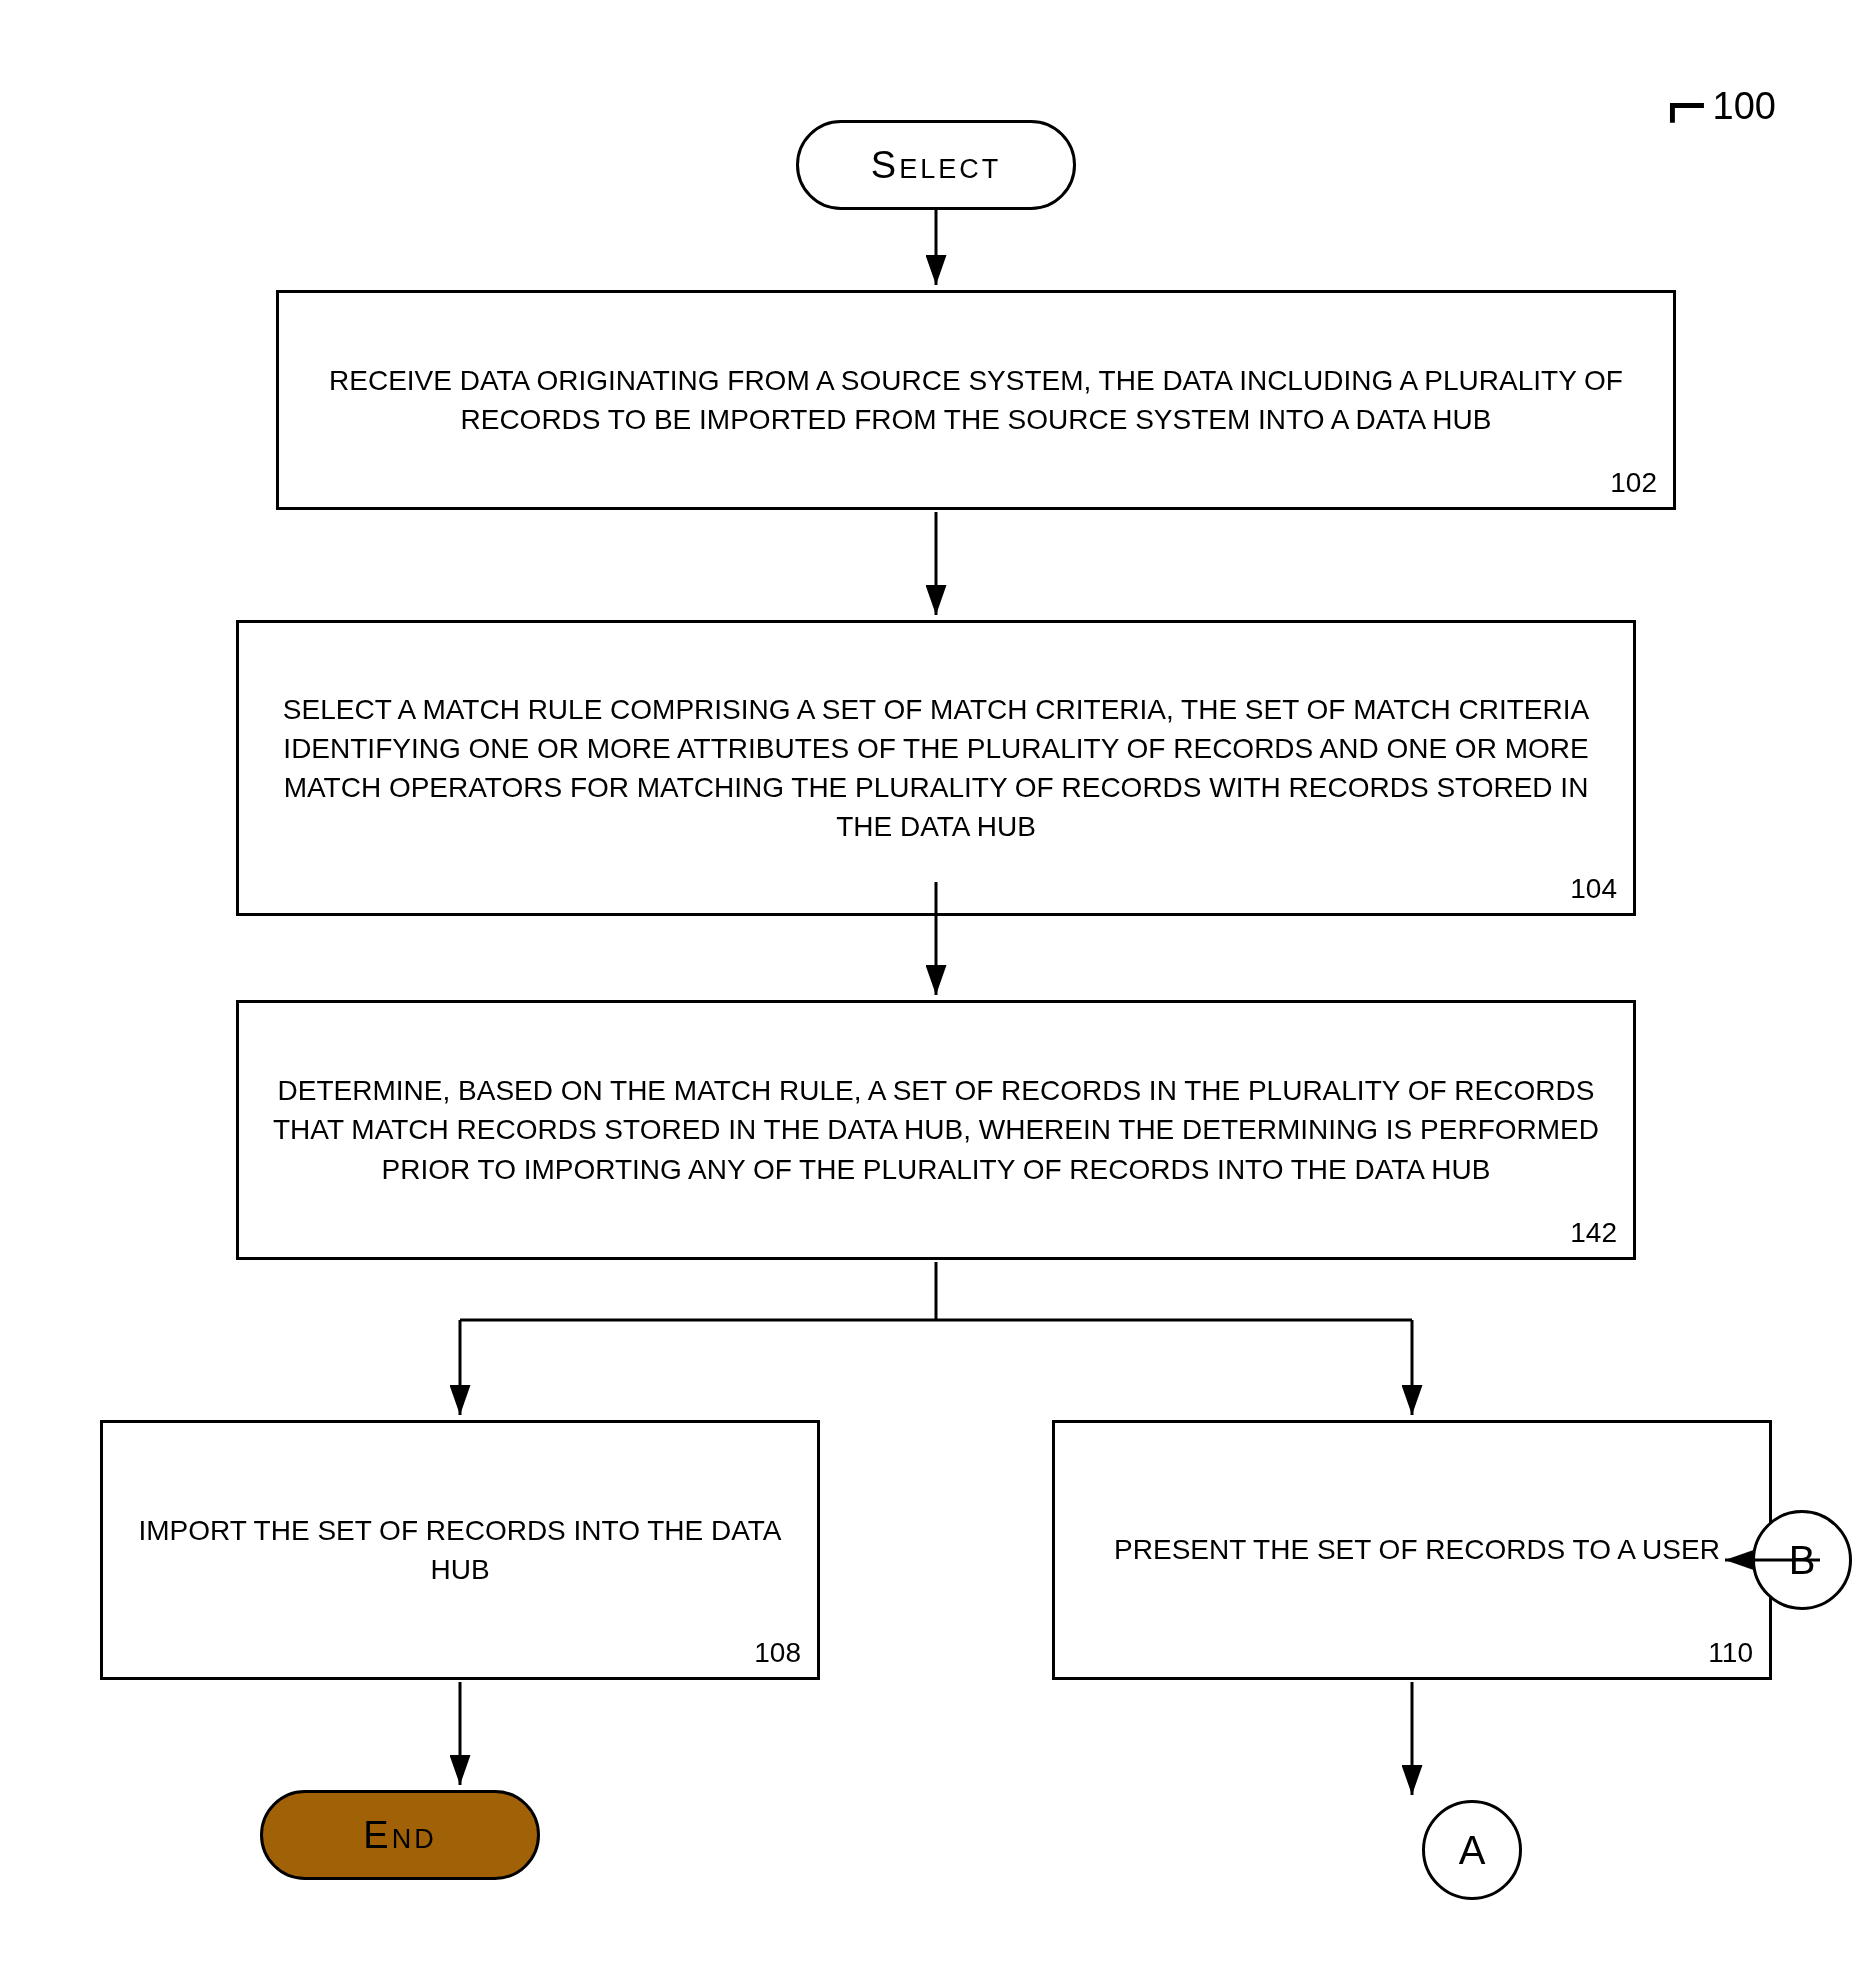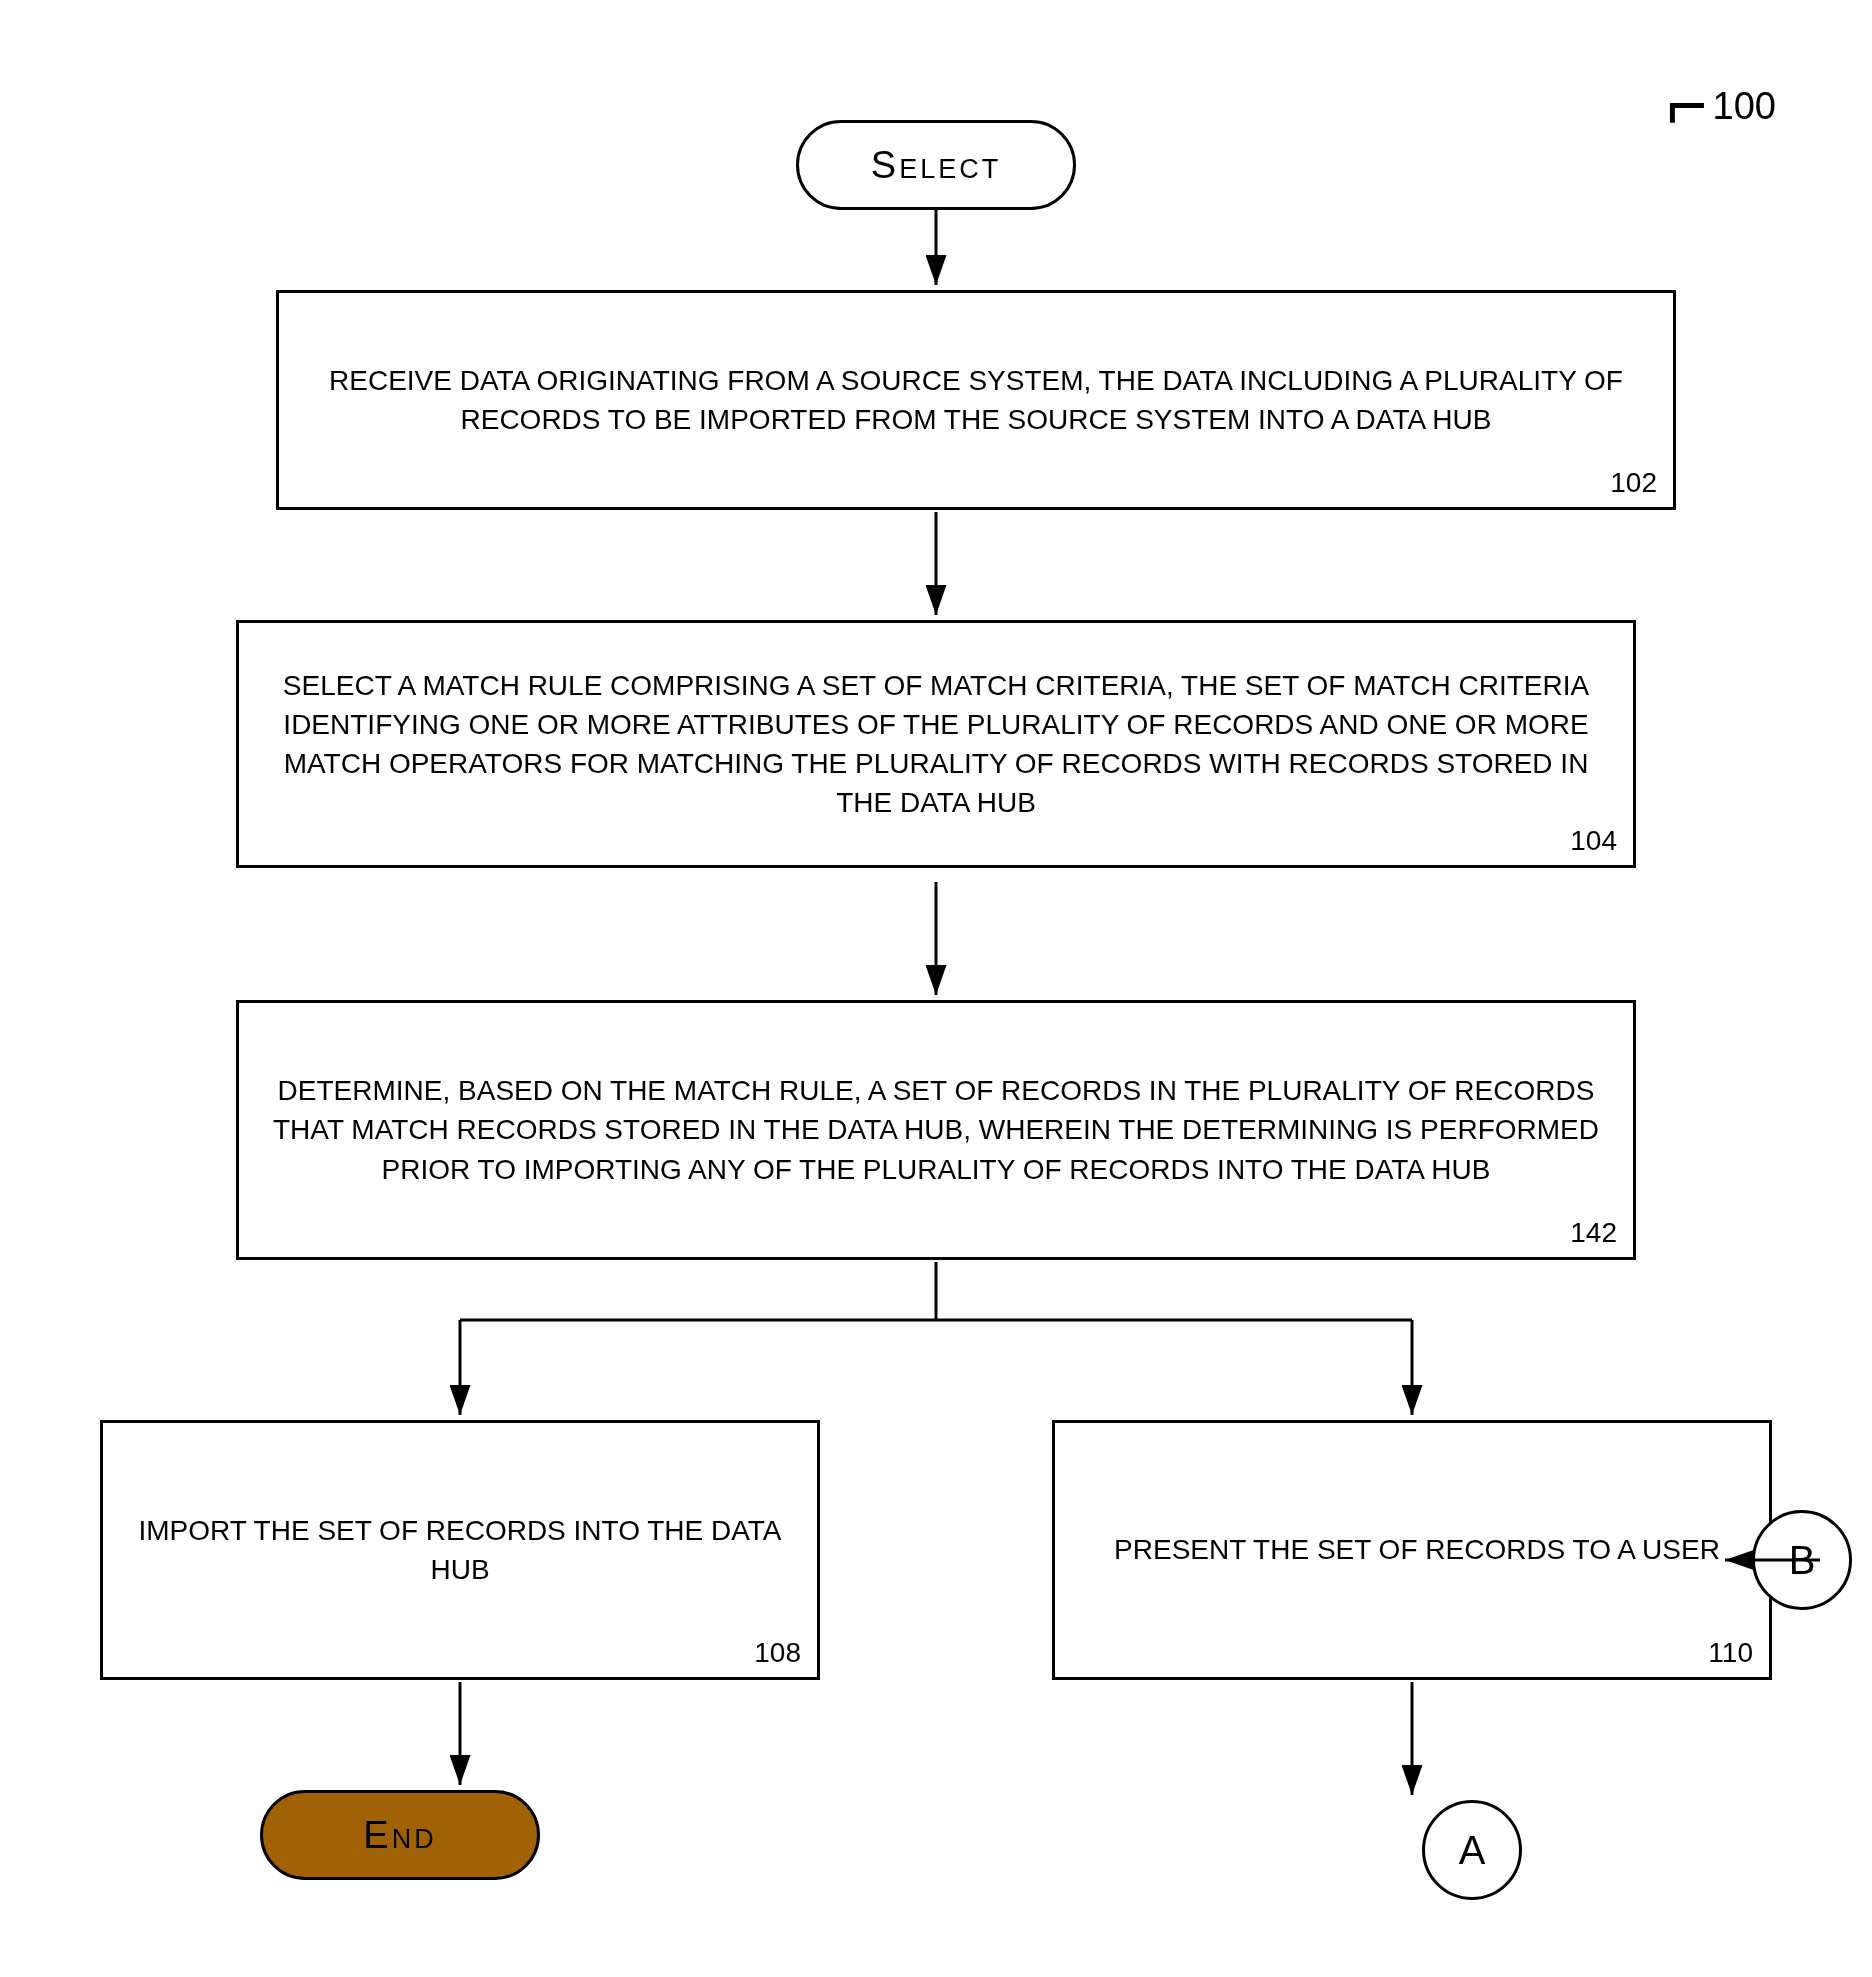--- a/index.html
+++ b/index.html
@@ -82,21 +82,21 @@
       height: 220px;
       margin-left: 40px;
     }
 
     
     .box-104 {
       top: 620px;
       left: 50%;
       transform: translateX(-50%);
       width: 1400px;
-      height: 248px;
+      height: 296px;
     }
 
     
     .box-106 {
       top: 1000px;
       left: 50%;
       transform: translateX(-50%);
       width: 1400px;
       height: 260px;
     }

